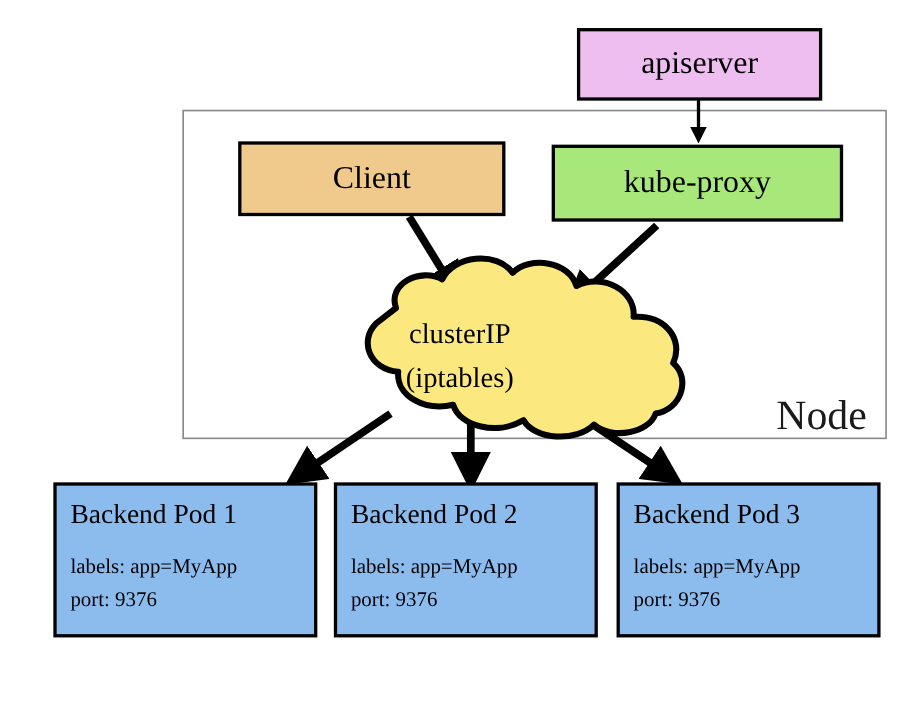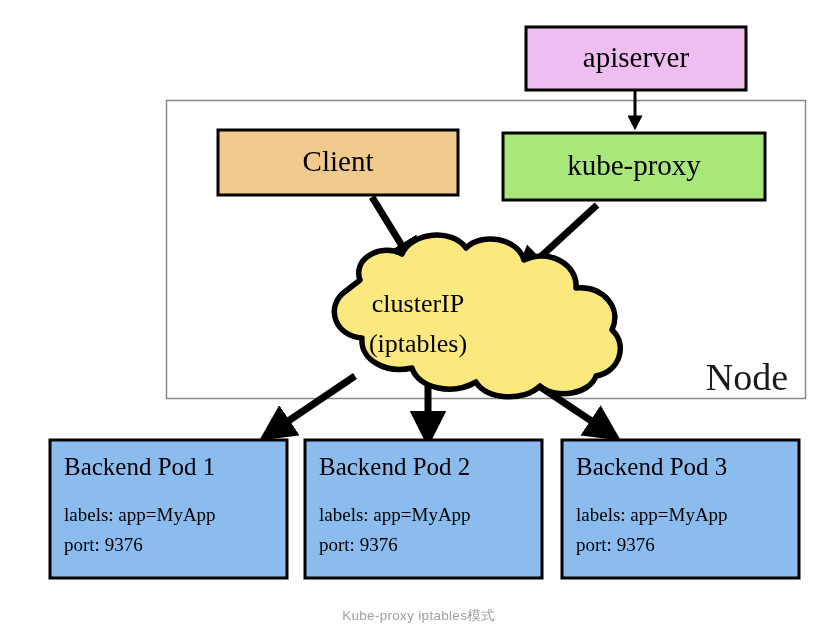--- a/index.html
+++ b/index.html
@@ -157,15 +157,14 @@
 
     <g>
       <rect x="562" y="440" width="237" height="138" fill="#8cbcee" stroke="#000000" stroke-width="3"></rect>
       <text class="pod-title" x="576" y="475">Backend Pod 3</text>
       <text class="pod-line" x="576" y="521">labels: app=MyApp</text>
       <text class="pod-line" x="576" y="551">port: 9376</text>
     </g>
 
   </svg>
 
-  <div class="caption">Kube-proxy iptables模式</div>
 
 </div>
 
 </body></html>

